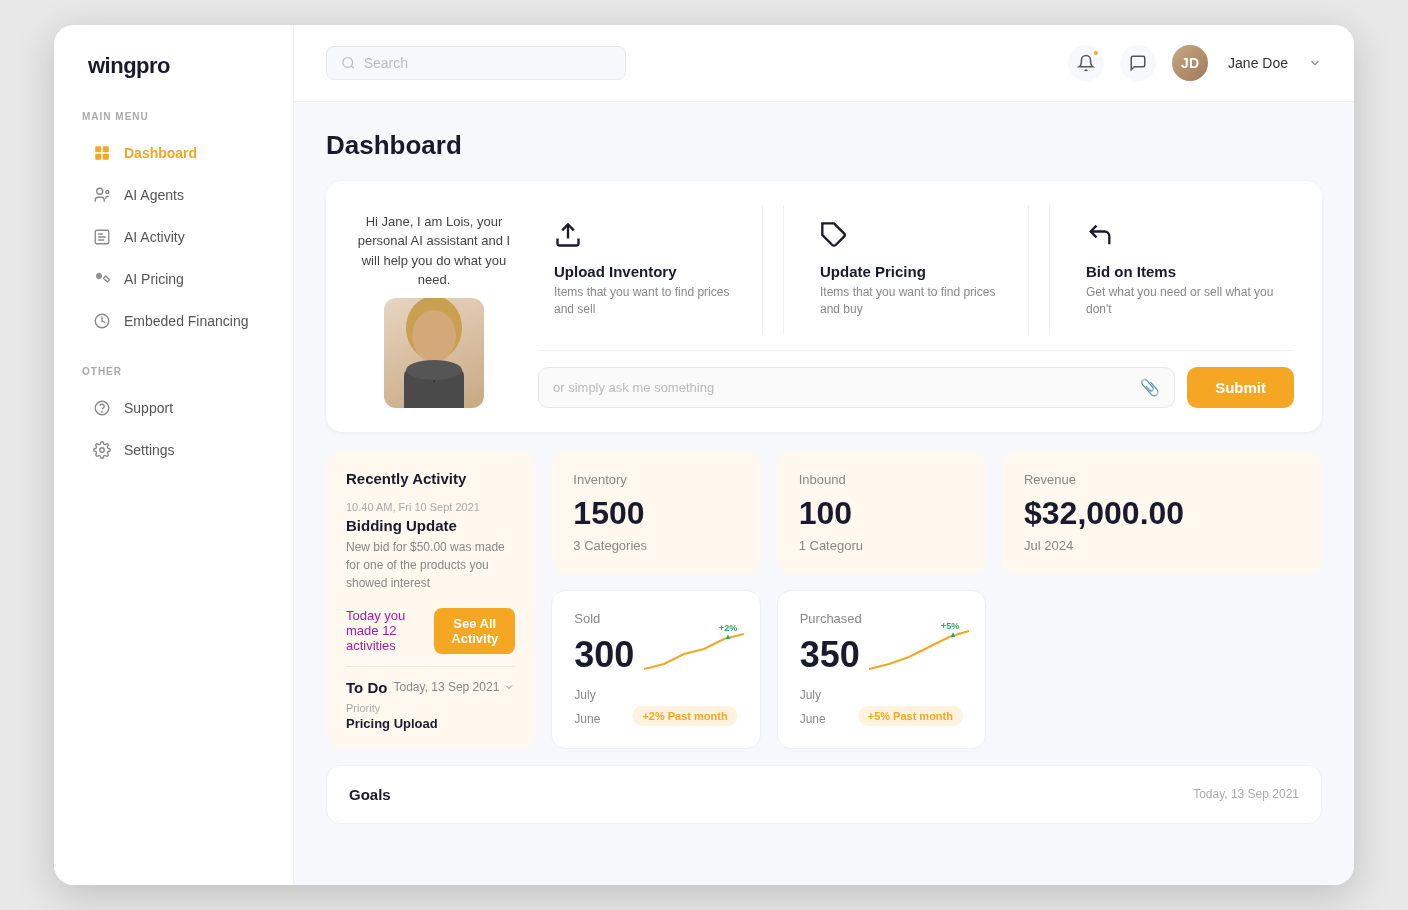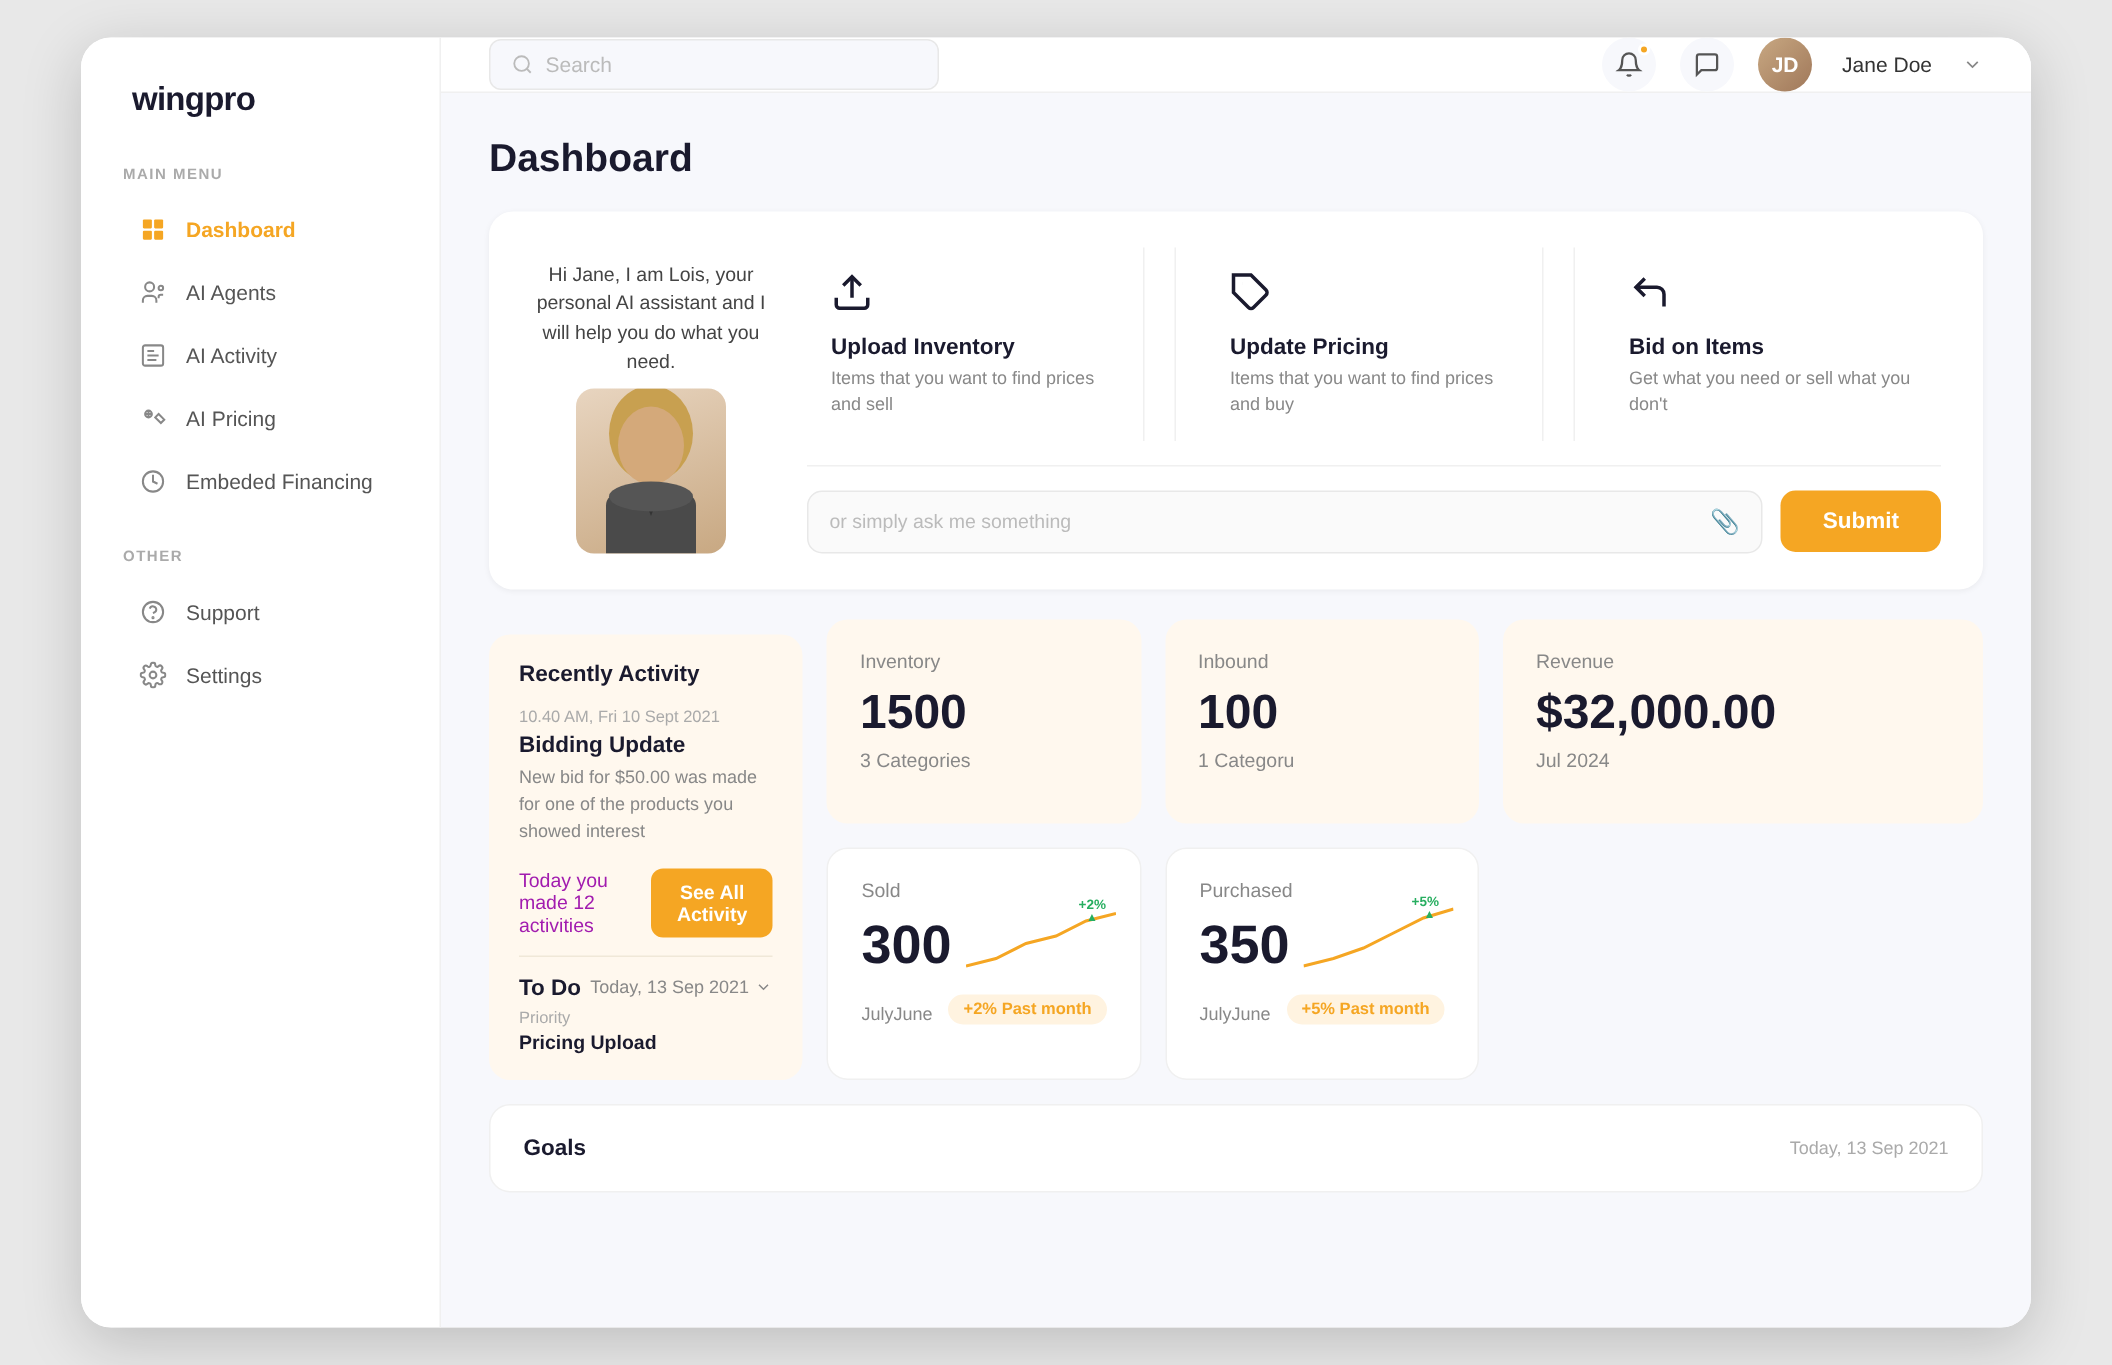--- a/index.html
+++ b/index.html
@@ -77,21 +77,21 @@
     .main-area {
       flex: 1;
       background: #f7f8fc;
       display: flex;
       flex-direction: column;
       overflow: hidden;
     }
     
     .topbar {
       background: #fff;
-      padding: 0 32px;
+      padding: 20px 32px;
       display: flex;
       align-items: center;
       justify-content: space-between;
       border-bottom: 1px solid #f0f0f0;
       flex-shrink: 0;
     }
     .search-box {
       display: flex;
       align-items: center;
       background: #f7f8fc;
@@ -302,21 +302,20 @@
     .stat-sub {
       font-size: 13px;
       color: #888;
     }
     
     .activity-panel {
       background: #fff8ee;
       border-radius: 14px;
       padding: 18px 20px;
       grid-row: 1 / 3;
-      margin-top: 10px;
     }
     .activity-title {
       font-size: 15px;
       font-weight: 700;
       color: #1a1a2e;
       margin-bottom: 14px;
     }
     .activity-timestamp {
       font-size: 11px;
       color: #aaa;
@@ -409,22 +408,22 @@
       color: #1a1a2e;
       margin-bottom: 12px;
     }
     .metric-footer {
       display: flex;
       justify-content: space-between;
       align-items: flex-end;
     }
     .metric-months {
       display: flex;
-      flex-direction: row;
-      gap: 0;
+      flex-direction: column;
+      gap: 10px;
     }
     .metric-month {
       font-size: 12px;
       color: #888;
     }
     .metric-badge {
       font-size: 11px;
       font-weight: 600;
       padding: 4px 10px;
       border-radius: 14px;

